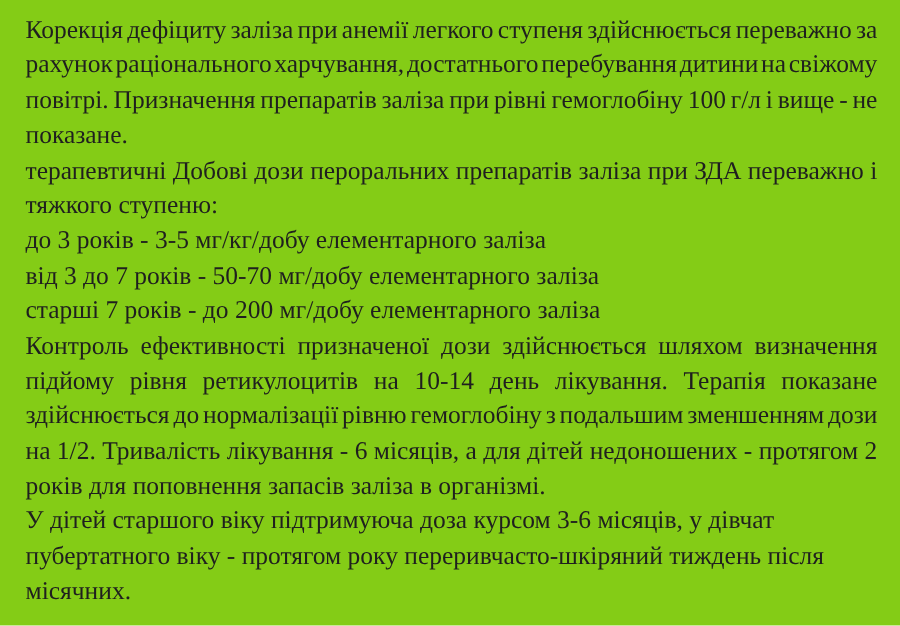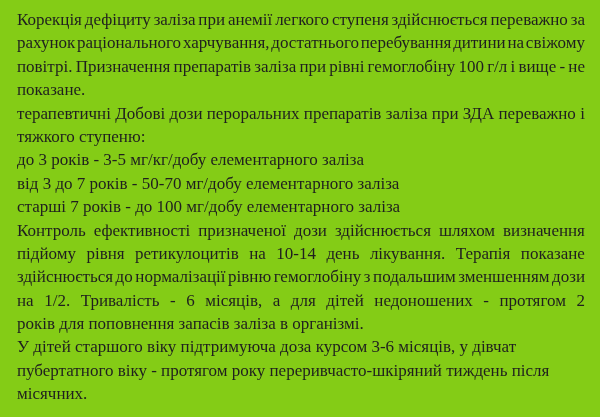--- a/index.html
+++ b/index.html
@@ -96,21 +96,21 @@
         </div>
         <div class="line">тяжкого ступеню:</div>
       </div>
       <div class="paragraph">
         <div class="line">до 3 років - 3-5 мг/кг/добу елементарного заліза</div>
       </div>
       <div class="paragraph">
         <div class="line">від 3 до 7 років - 50-70 мг/добу елементарного заліза</div>
       </div>
       <div class="paragraph">
-        <div class="line">старші 7 років - до 100 мг/добу елементарного заліза</div>
+        <div class="line">старші 7 років - до 200 мг/добу елементарного заліза</div>
       </div>
       <div class="paragraph">
         <div class="line fill">
           <span>Контроль</span>
           <span>ефективності</span>
           <span>призначеної</span>
           <span>дози</span>
           <span>здійснюється</span>
           <span>шляхом</span>
           <span>визначення</span>
@@ -134,20 +134,21 @@
           <span>гемоглобіну</span>
           <span>з</span>
           <span>подальшим</span>
           <span>зменшенням</span>
           <span>дози</span>
         </div>
         <div class="line fill">
           <span>на</span>
           <span>1/2.</span>
           <span>Тривалість</span>
+          <span>лікування</span>
           <span>-</span>
           <span>6</span>
           <span>місяців,</span>
           <span>а</span>
           <span>для</span>
           <span>дітей</span>
           <span>недоношених</span>
           <span>-</span>
           <span>протягом</span>
           <span>2</span>

